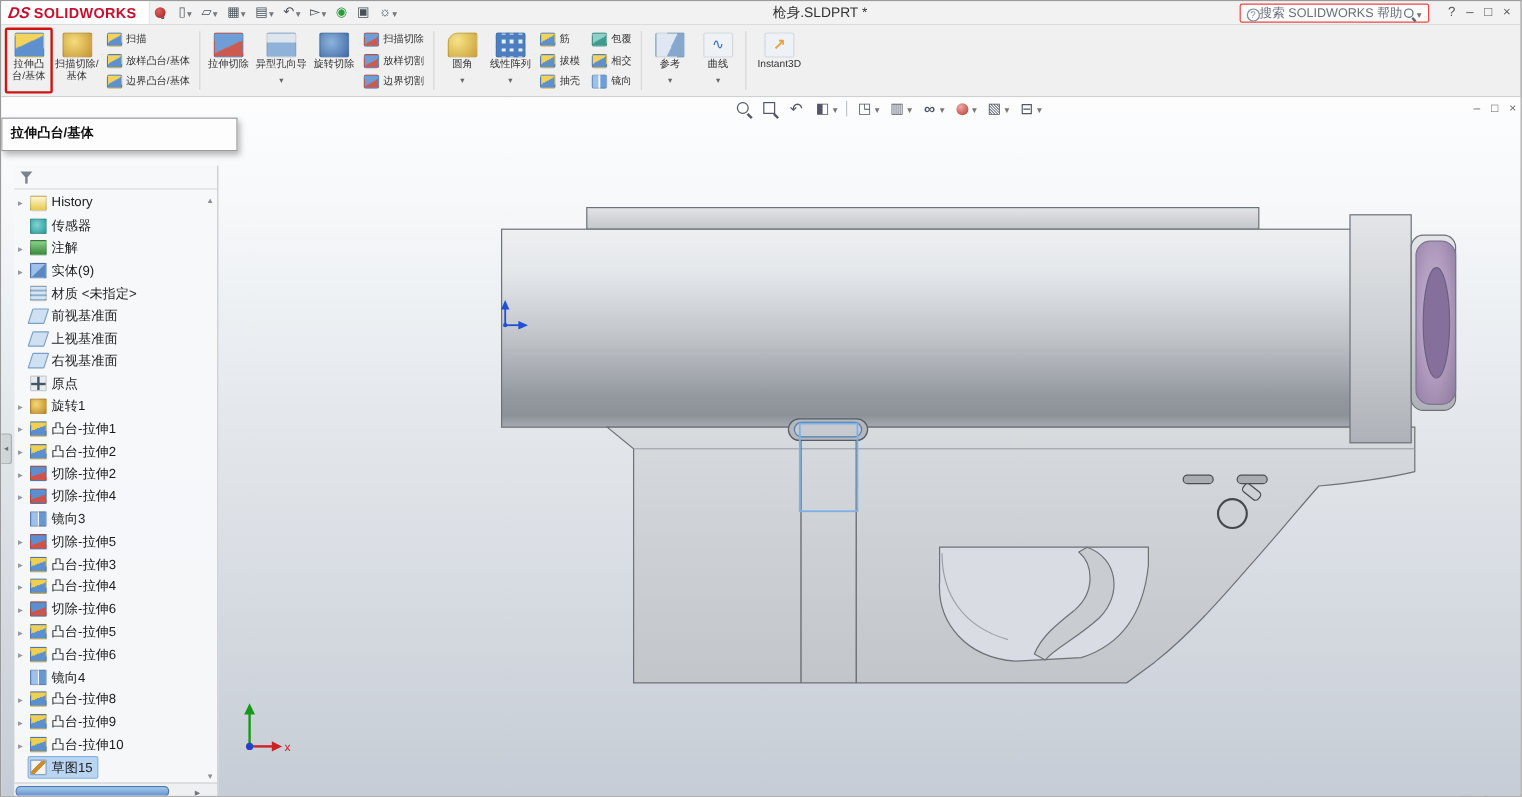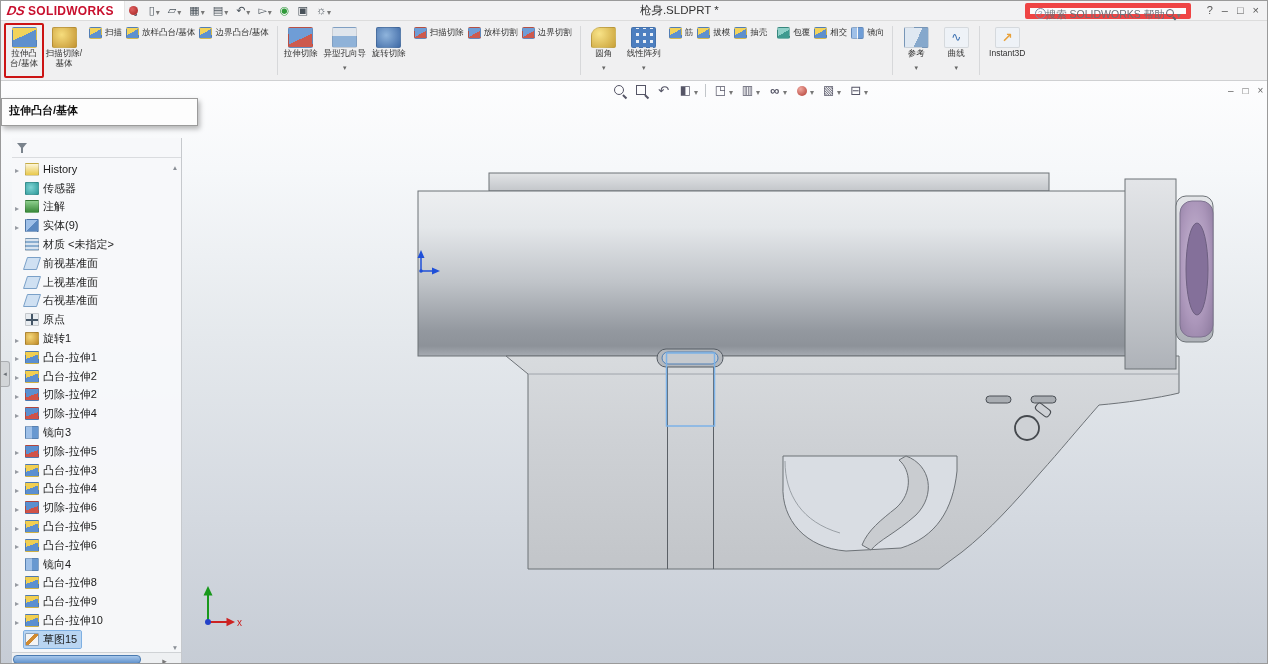--- a/index.html
+++ b/index.html
@@ -16,21 +16,21 @@
 .menu-item{padding:2px 6px;color:#333;cursor:default}
 .pin-icon{width:9px;height:9px;border-radius:50%;background:radial-gradient(circle at 35% 35%,#e06060,#a02020);box-shadow:2px 4px 0 -3px #556;margin:0 8px 0 4px}
 .qicons{display:flex;align-items:center;gap:2px}
 .qbtn{display:flex;align-items:center;gap:1px;padding:1px 3px;border-radius:2px}
 .qic{font-size:11px;color:#49525a;line-height:1}
 .qnew::before{content:"▯"}.qopen::before{content:"▱"}.qsave::before{content:"▦"}
 .qprint::before{content:"▤"}.qundo::before{content:"↶"}.qselect::before{content:"▻"}
 .qrebuild::before{content:"◉";color:#2f9a3a}.qprops::before{content:"▣"}.qoptions::before{content:"☼"}
 .qcaret::before{content:"▾";font-size:8px;color:#777}
 .doc-title{flex:1;text-align:center;color:#333;font-size:11.5px;white-space:nowrap;overflow:hidden}
-.help-search{display:flex;align-items:flex-start;gap:0;background:#fbfbfc;border:5px solid #ef4444;border-radius:2px;height:16px;padding:0 5px;margin-right:8px}
+.help-search{display:flex;align-items:flex-end;gap:0;background:#fbfbfc;border:1px solid #ef4444;border-radius:2px;height:16px;padding:0 5px;margin-right:8px}
 .help-circle-icon{width:11px;height:11px;border-radius:50%;border:1px solid #7a8aa0;color:#7a8aa0;font-size:8px;line-height:9px;text-align:center}
 .help-circle-icon::before{content:"?"}
 .search-text{color:#6a7078;font-size:10.5px;white-space:nowrap}
 .mag-icon{position:relative;width:12px;height:12px}
 .mag-icon::before{content:"";position:absolute;left:1px;top:1px;width:6px;height:6px;border:1.5px solid #5a6570;border-radius:50%}
 .mag-icon::after{content:"";position:absolute;left:8px;top:8px;width:4px;height:1.6px;background:#5a6570;transform:rotate(45deg);transform-origin:0 50%}
 .win-controls{display:flex;align-items:center;gap:9px;padding:0 8px}
 .win-btn{color:#555;font-size:11px;line-height:1;cursor:default}
 
 
@@ -47,21 +47,21 @@
 .ric-rcut{background:radial-gradient(circle at 40% 38%,#8fb4dc,#3f6aa6)}
 .ric-fillet{background:radial-gradient(circle at 32% 30%,#f8e388,#c9a138);border-radius:9px 2px 2px 2px}
 .ric-pattern{background-color:#e9eff6;background-image:repeating-linear-gradient(0deg,#4d7fc0 0 4px,transparent 4px 7px),repeating-linear-gradient(90deg,#4d7fc0 0 4px,transparent 4px 7px)}
 .ric-ref{background:linear-gradient(115deg,#dfe8f2 55%,#86a8cc 55%)}
 .ric-curves{background:#eef2f7;text-align:center}
 .ric-curves::before{content:"∿";color:#3a6fb0;font-size:12px;line-height:19px}
 .ric-i3d{background:#eef2f7;text-align:center}
 .ric-i3d::before{content:"↗";color:#e8a13a;font-weight:bold;font-size:13px;line-height:19px}
 .bcaret{margin-top:1px}
 .bcaret::before{content:"▾";font-size:7px;color:#666}
-.rstack{display:flex;flex-direction:row;justify-content:space-between;padding:2px 3px}
+.rstack{display:flex;flex-direction:column;justify-content:space-between;padding:2px 3px}
 .rsm{display:flex;align-items:center;gap:3px;font-size:8.5px;color:#333;padding:0 2px;border-radius:2px;height:16px;white-space:nowrap}
 .rics{width:13px;height:12px;border-radius:2px;border:1px solid rgba(0,0,0,.12);flex:0 0 13px}
 .g-bg{background:linear-gradient(150deg,#f2d35b 45%,#5e90ce 45%)}
 .g-br{background:linear-gradient(150deg,#6f9dd6 55%,#cd5a4e 55%)}
 .g-teal{background:linear-gradient(150deg,#8fd0c8 50%,#3f9a90 50%)}
 .g-split{background:linear-gradient(90deg,#9fc0e8 46%,#f8f8f8 46% 54%,#6f9dd6 54%)}
 .rsep{width:1px;background:#d7d8da;margin:3px 3px}
 
 
 .viewport{position:absolute;top:80px;left:0;width:1268px;height:584px;background:linear-gradient(180deg,#fdfdfe 0%,#f6f8fa 15%,#e4e8ec 45%,#d4d9e0 75%,#c6ccd5 100%)}

